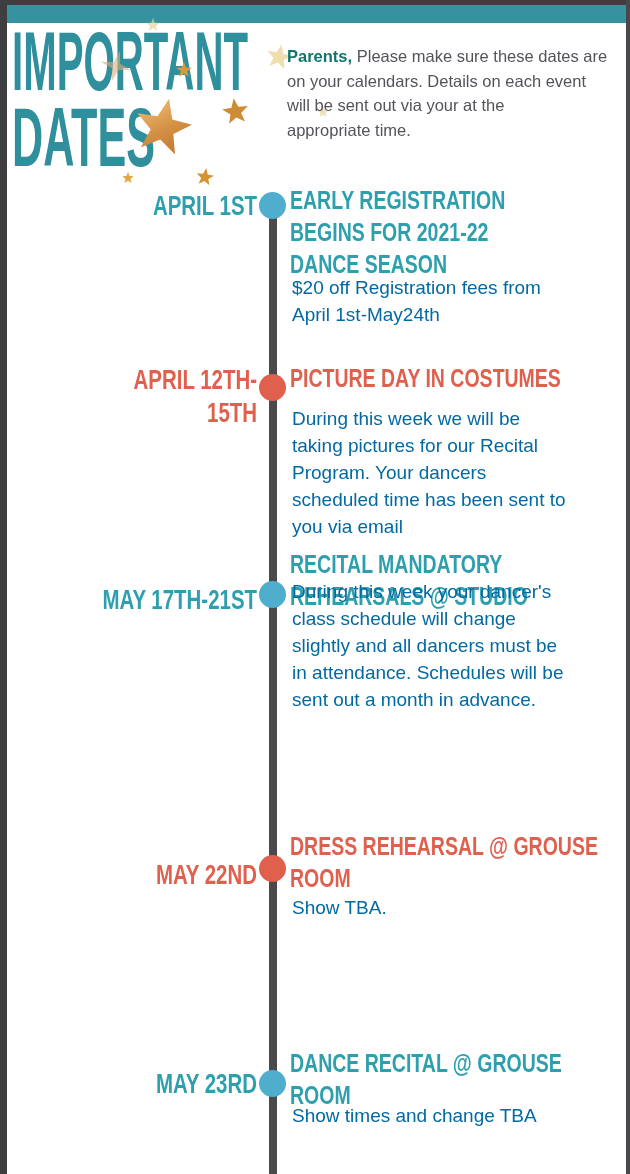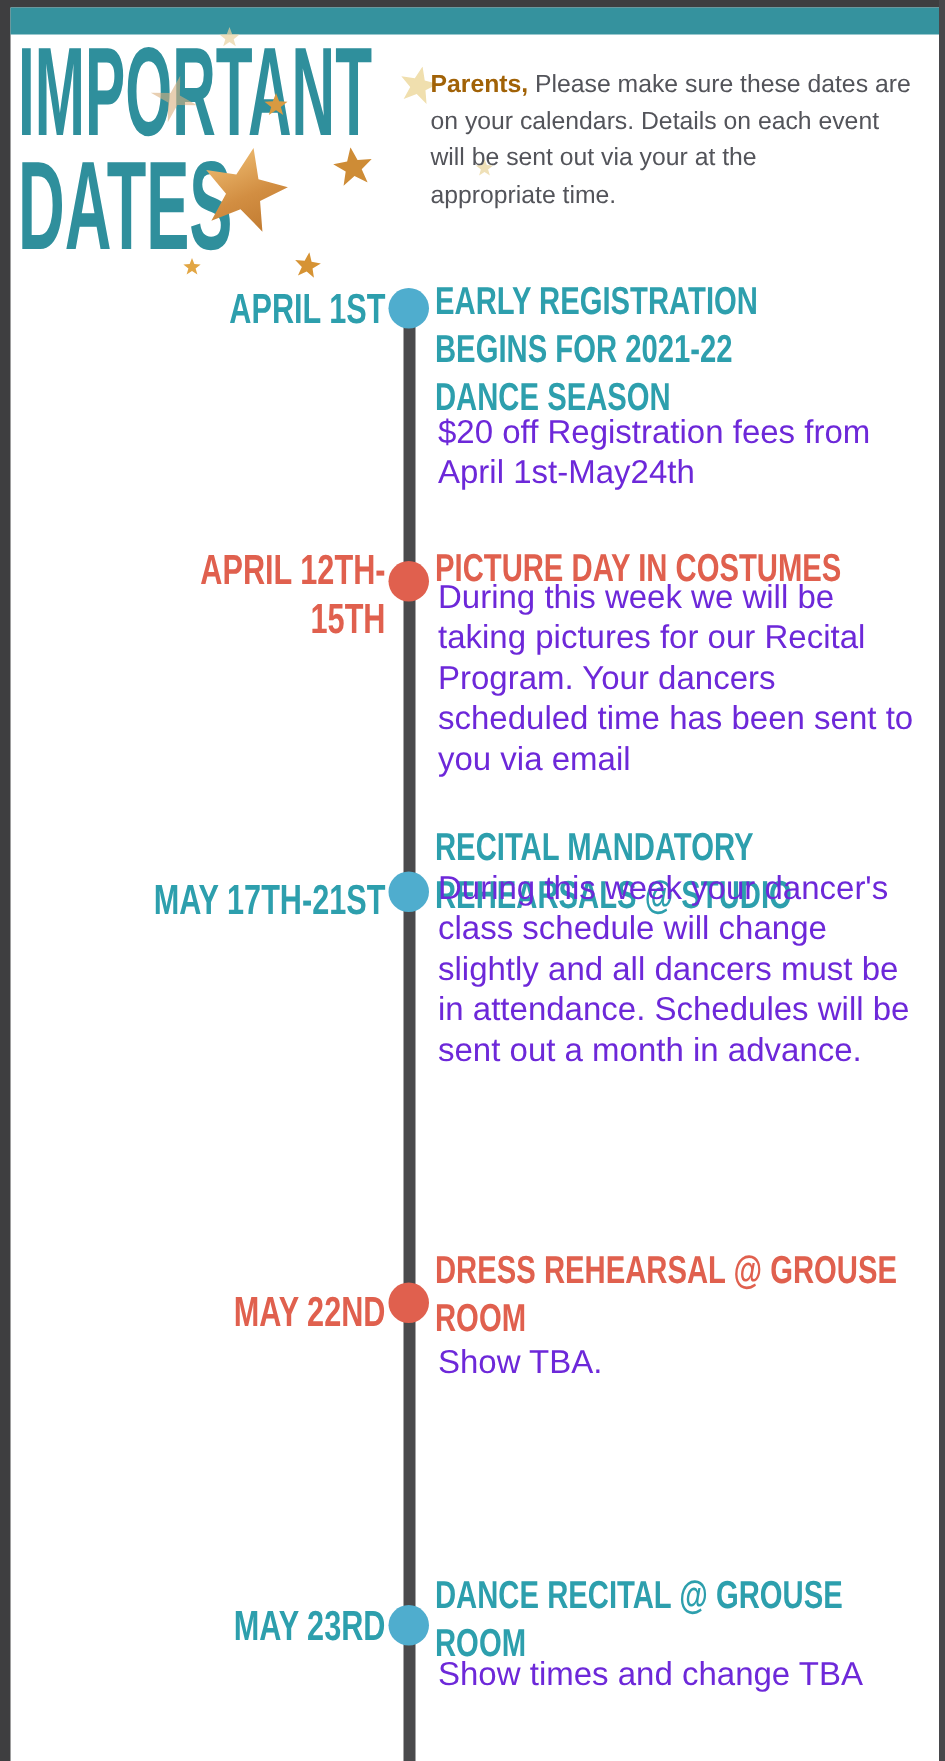--- a/index.html
+++ b/index.html
@@ -28,21 +28,21 @@
   .st-parents{left:266px;top:44px;width:26px;height:26px;background:#F0DFAE;transform:rotate(12deg);z-index:1;}
   .st-para-small{left:317px;top:106px;width:12px;height:12px;background:#EBD8A5;opacity:.8;}
   .st-below1{left:122px;top:172px;width:12px;height:12px;background:#E2A644;}
   .st-below2{left:196px;top:168px;width:18px;height:18px;background:#D69334;transform:rotate(8deg);}
 
   
   .intro{
     position:absolute;left:287px;top:44px;z-index:3;
     font-size:16.5px;line-height:24.5px;color:#53545A;white-space:pre;
   }
-  .intro .lead{font-weight:bold;color:#a16207;}
+  .intro .lead{font-weight:bold;color:#0f766e;}
 
   
   .tl-line{position:absolute;left:269px;top:200px;width:8px;height:974px;background:#4A4A4C;z-index:1;}
   .dot{position:absolute;left:259px;width:27px;height:27px;border-radius:50%;z-index:2;}
   .dot.teal{background:#4FADCE;}
   .dot.red{background:#E0604E;}
 
   .date{
     position:absolute;left:0;width:257px;text-align:right;
     font-weight:bold;font-size:28px;line-height:33px;white-space:pre-line;
@@ -50,28 +50,28 @@
   }
   .etitle{
     position:absolute;left:290px;width:440px;
     font-weight:bold;font-size:26px;line-height:32px;white-space:pre;
     transform:scaleX(.75);transform-origin:0 0;z-index:2;
   }
   .teal-text{color:#2D9FAD;}
   .red-text{color:#E0604E;}
   .ebody{
     position:absolute;left:292px;width:330px;
-    font-size:22px;line-height:27px;color:#6d28d9;white-space:pre;z-index:2;
+    font-size:19px;line-height:27px;color:#0369a1;white-space:pre;z-index:2;
   }
 
   
   .dot.p1{top:192px}.dot.p2{top:374px}.dot.p3{top:581px}.dot.p4{top:855px}.dot.p5{top:1070px}
   .date.p1{top:189px}.date.p2{top:363px}.date.p3{top:583px}.date.p4{top:858px}.date.p5{top:1067px}
   .etitle.p1{top:184px}.etitle.p2{top:362px}.etitle.p3{top:548px}.etitle.p4{top:830px}.etitle.p5{top:1047px}
-  .ebody.p1{top:274px}.ebody.p2{top:384px}.ebody.p3{top:578px}.ebody.p4{top:894px}.ebody.p5{top:1102px}
+  .ebody.p1{top:274px}.ebody.p2{top:405px}.ebody.p3{top:578px}.ebody.p4{top:894px}.ebody.p5{top:1102px}
 </style>
 </head>
 <body>
 
 <div class="page">
 
   <div class="edge-top"></div>
   <div class="edge-left"></div>
   <div class="edge-right"></div>
   <div class="topbar"></div>

